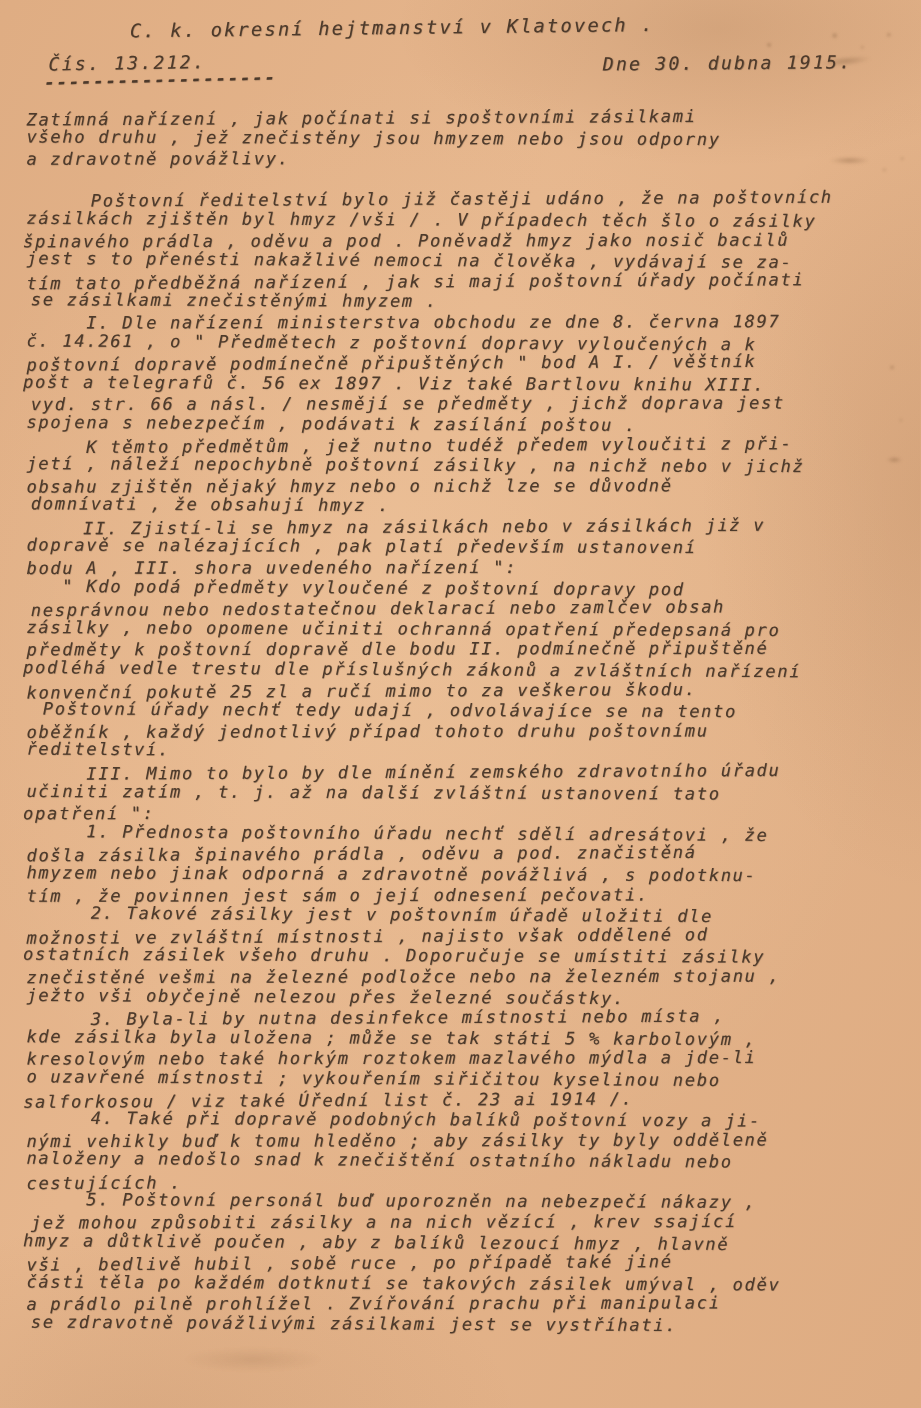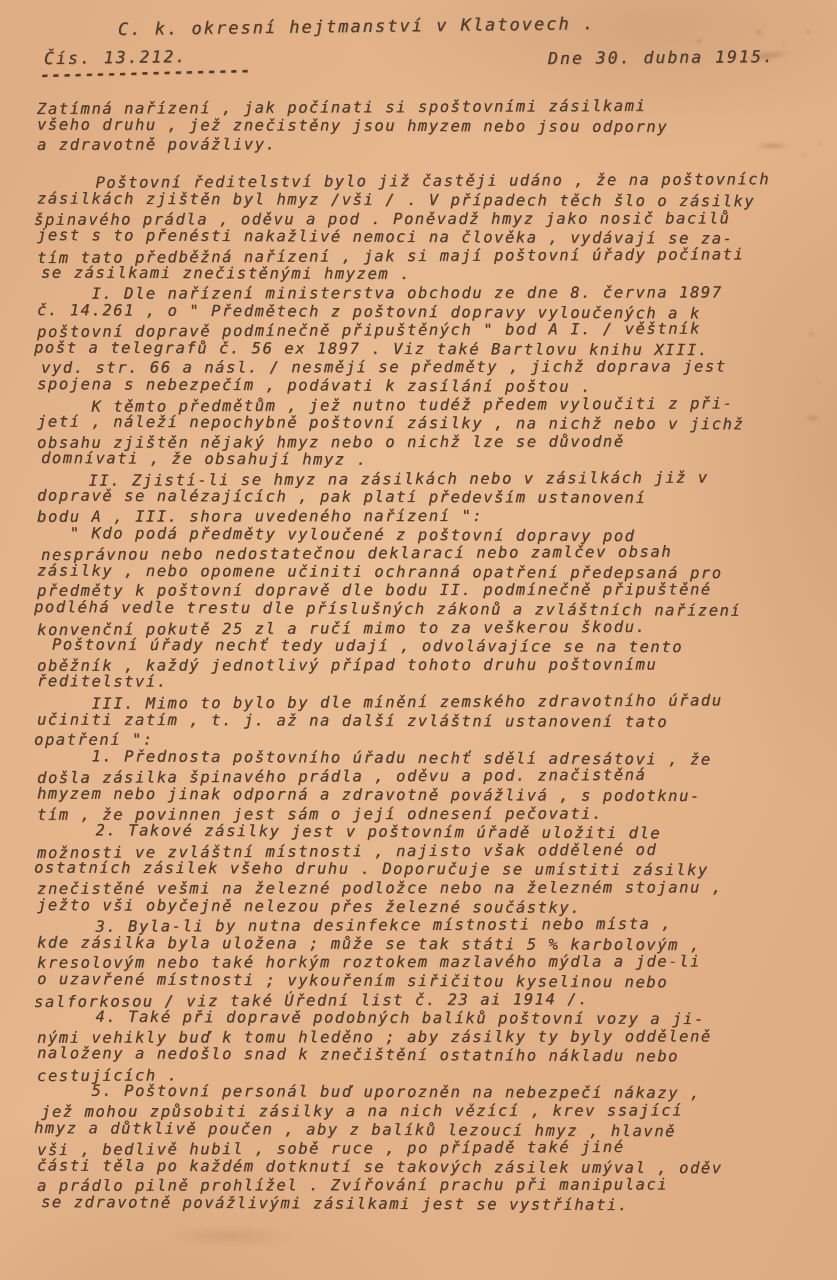--- a/index.html
+++ b/index.html
@@ -33,21 +33,21 @@
   .ref-no{transform:rotate(-0.9deg);text-shadow:0.5px 0.4px 0.7px rgba(77,58,43,0.55);}
   .doc-date{transform:rotate(-0.5deg);text-shadow:0.5px 0.4px 0.7px rgba(77,58,43,0.55);}
   .dashes{
     margin:-4px 0 0 40px;
     width:max-content;
     font-weight:bold;font-size:16px;letter-spacing:1.5px;
     transform:rotate(-1.3deg);
     text-shadow:0.5px 0.4px 0.7px rgba(77,58,43,0.5);
   }
   .doc-body{
-    margin:16px 34px 0 37px;
+    margin:16px 34px 0 24px;
     font-size:15.5px;
     letter-spacing:1.55px;
     line-height:18.6px;
   }
   .line{
     white-space:pre-wrap;
     min-height:18.6px;
     text-shadow:0.45px 0.35px 0.65px rgba(77,58,43,0.55);
   }
   .line:nth-child(4n+1){transform:rotate(-0.30deg);}

